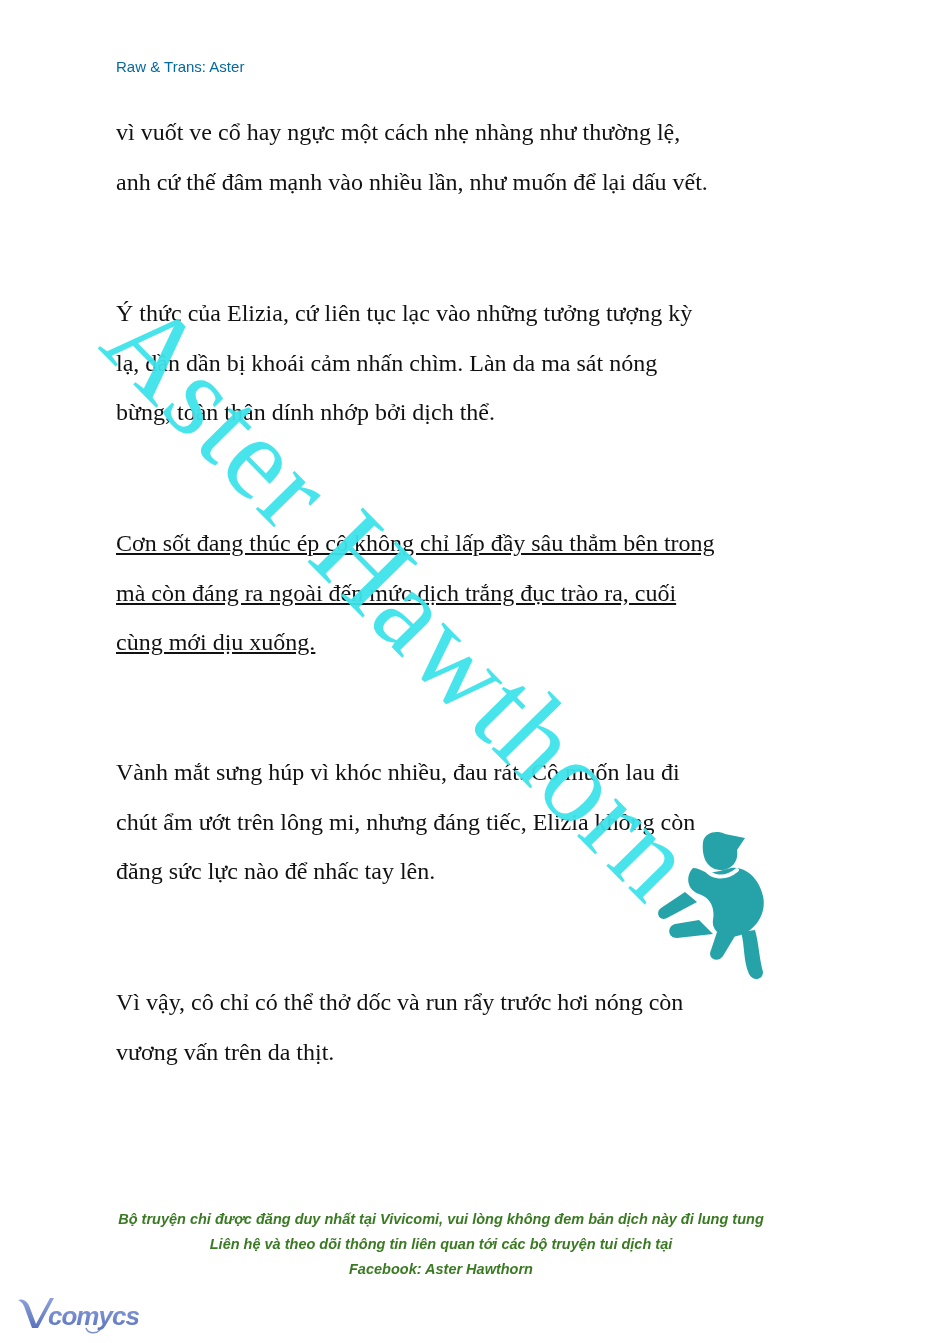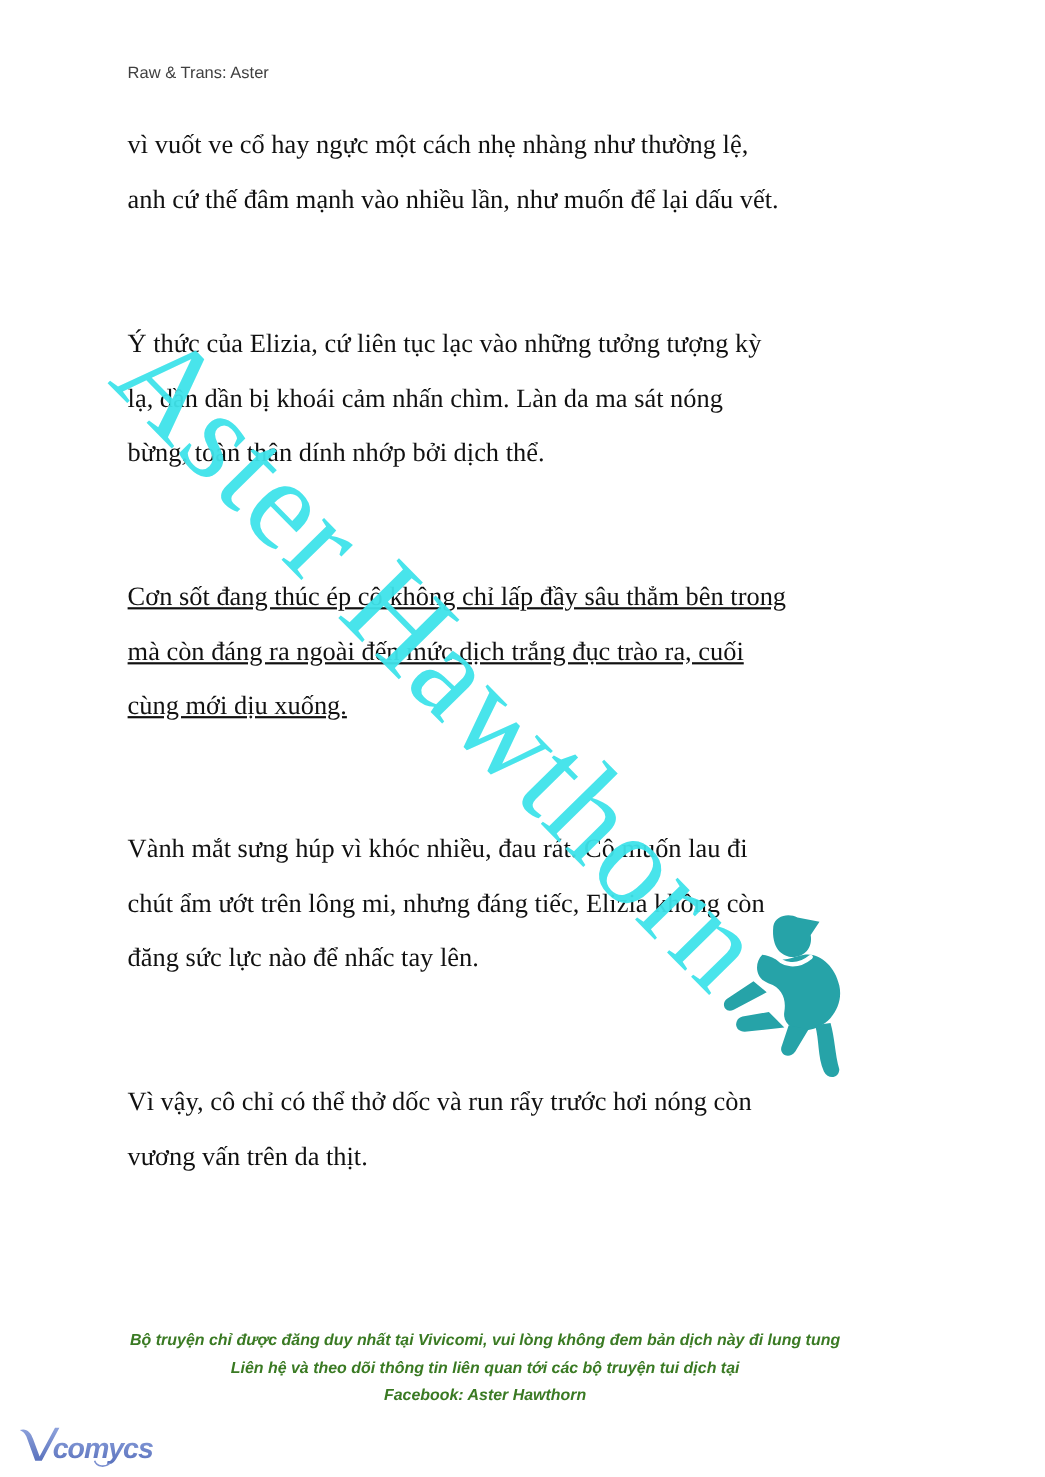--- a/index.html
+++ b/index.html
@@ -18,21 +18,21 @@
       left: 0; top: 0;
       width: 950px; height: 1343px;
       background: #ffffff;
     }
     .header-credit {
       position: absolute;
       left: 116px;
       top: 58px;
       font-family: "Liberation Sans", sans-serif;
       font-size: 15px;
-      color: #404040;
+      color: #0369a1;
       margin: 0;
     }
     .body-text {
       position: absolute;
       left: 116px;
       width: 740px;
       font-family: "Liberation Serif", serif;
       font-size: 24px;
       line-height: 49.5px;
       color: #111111;

